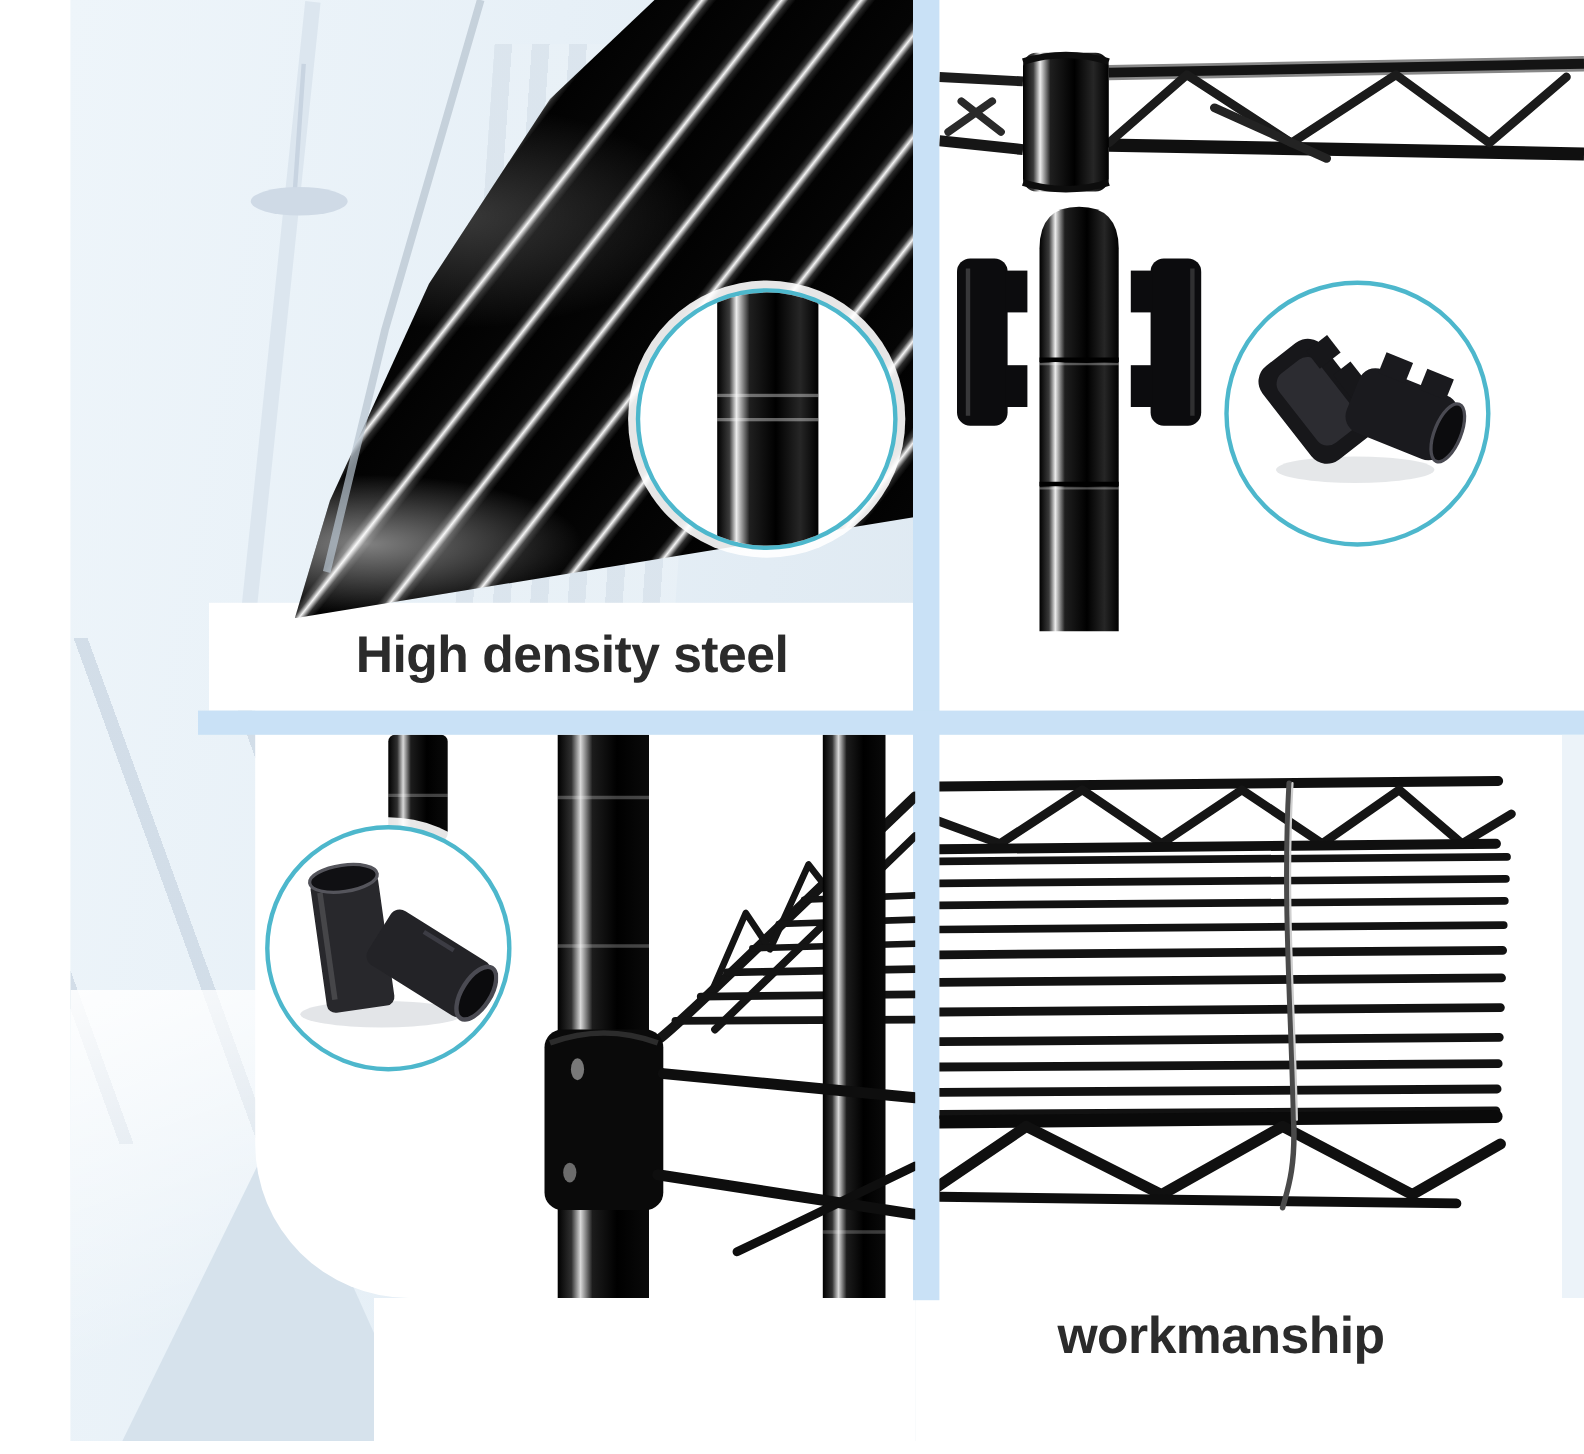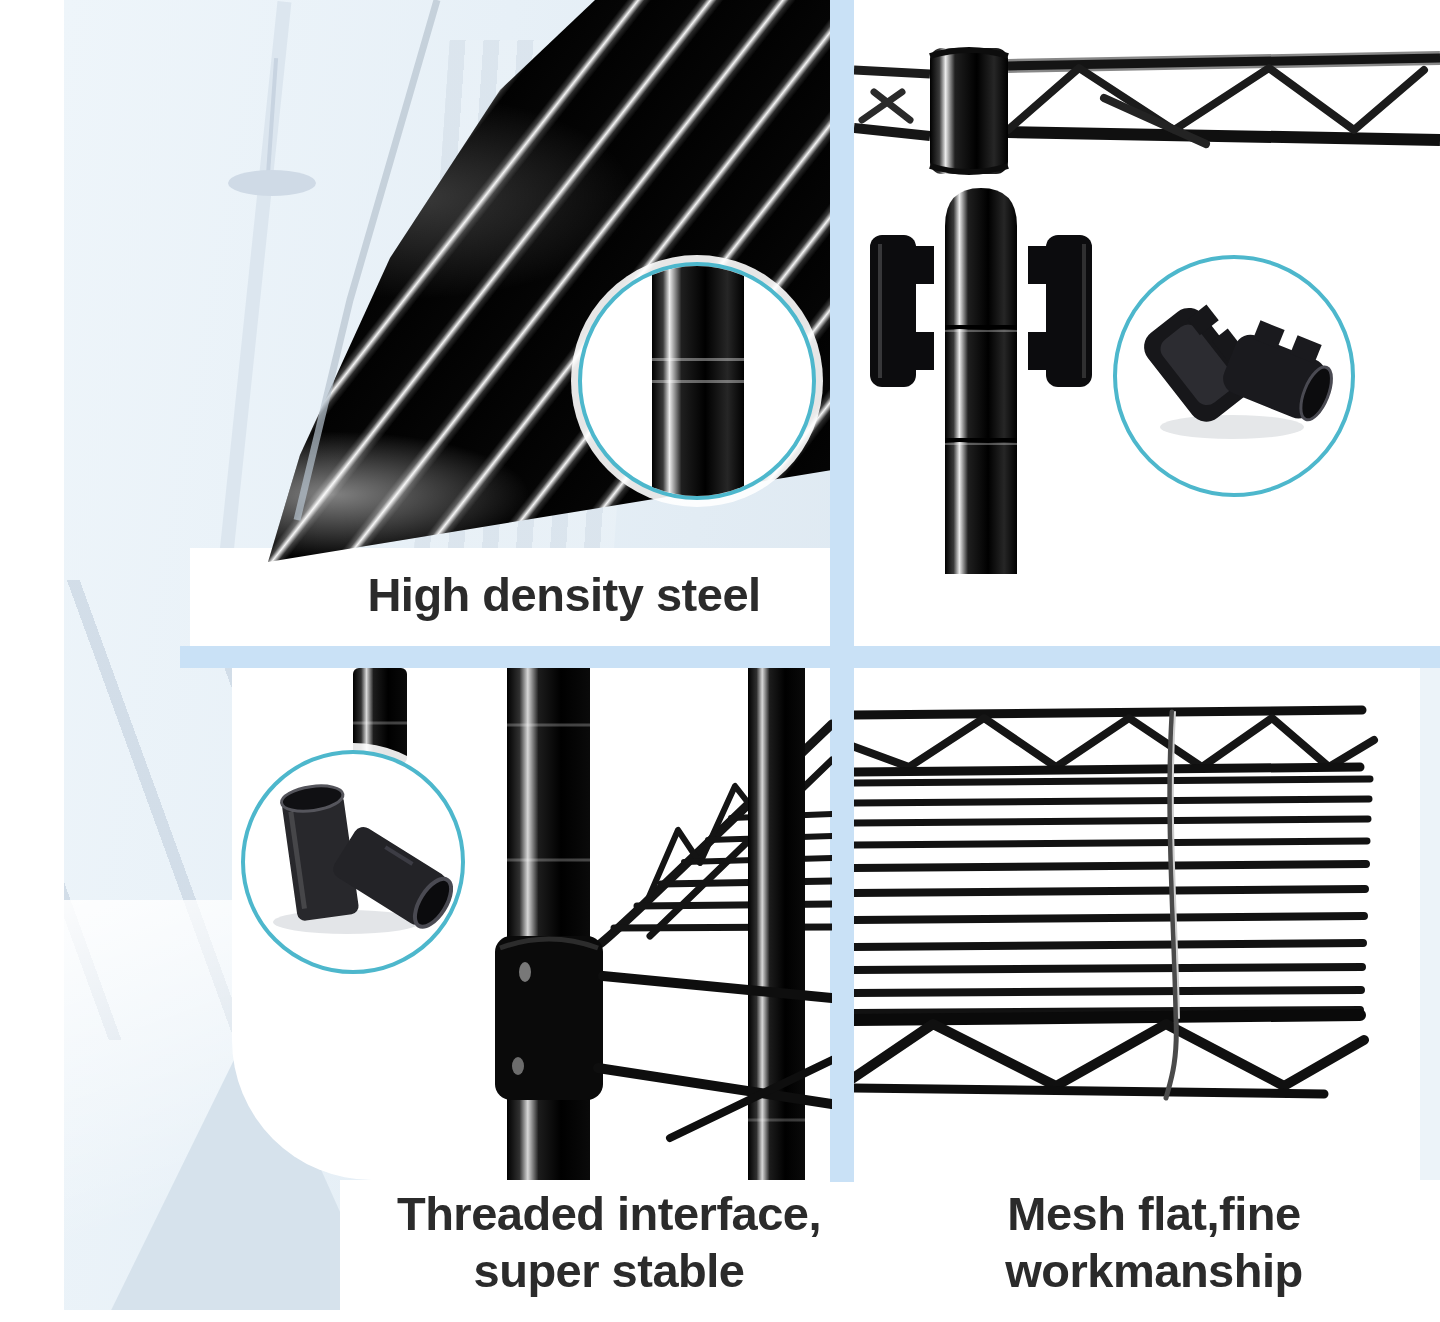--- a/index.html
+++ b/index.html
@@ -83,21 +83,21 @@
   }
   .inset-pole .joint-a,.inset-pole .joint-b{
     position:absolute;left:0;width:100%;height:3px;background:rgba(255,255,255,.38);
   }
   .inset-pole .joint-a{top:108px;}
   .inset-pole .joint-b{top:130px;}
 
   
   .caption{
     color:var(--text,#2b2b2b);font-weight:700;font-size:47px;letter-spacing:-.5px;
-    text-align:center;line-height:57px;padding-left:44px;
+    text-align:center;line-height:57px;
   }
   .cap-tl{left:190px;top:566px;width:660px;}
   .cap-tr{left:854px;top:566px;width:532px;}
   .cap-bl{left:240px;top:1185px;width:650px;}
   .cap-br{left:854px;top:1185px;width:512px;}
 
   svg{display:block;}
 </style>
 </head>
 <body>
@@ -291,22 +291,17 @@
       <path d="M0,345 L506,342" stroke="#121212" stroke-width="8"></path>
       <path d="M0,352 L506,347" stroke="#0a0a0a" stroke-width="12"></path>
       <path d="M-8,415 L79,356 L202,418 L312,356 L430,418 L510,372" stroke="#101010" stroke-width="10" stroke-linejoin="round"></path>
       <path d="M0,420 L470,426" stroke="#0e0e0e" stroke-width="9"></path>
       <path d="M318,44 C312,150 320,250 322,350 C324,395 316,415 312,430" stroke="#4a4a4a" stroke-width="5"></path>
       <path d="M321,44 C315,150 323,250 325,350" stroke="#cfcfcf" stroke-width="2"></path>
     </g>
   </svg>
 
   <div class="abs caption cap-tl">High density steel</div>
-  <div class="abs caption cap-bl">
-    <div>Threaded interface,</div>
-    <div>super stable</div>
-  </div>
   <div class="abs caption cap-br">
-    <div>Mesh flat,fine</div>
     <div>workmanship</div>
   </div>
 
 </div>
 
 </body></html>

